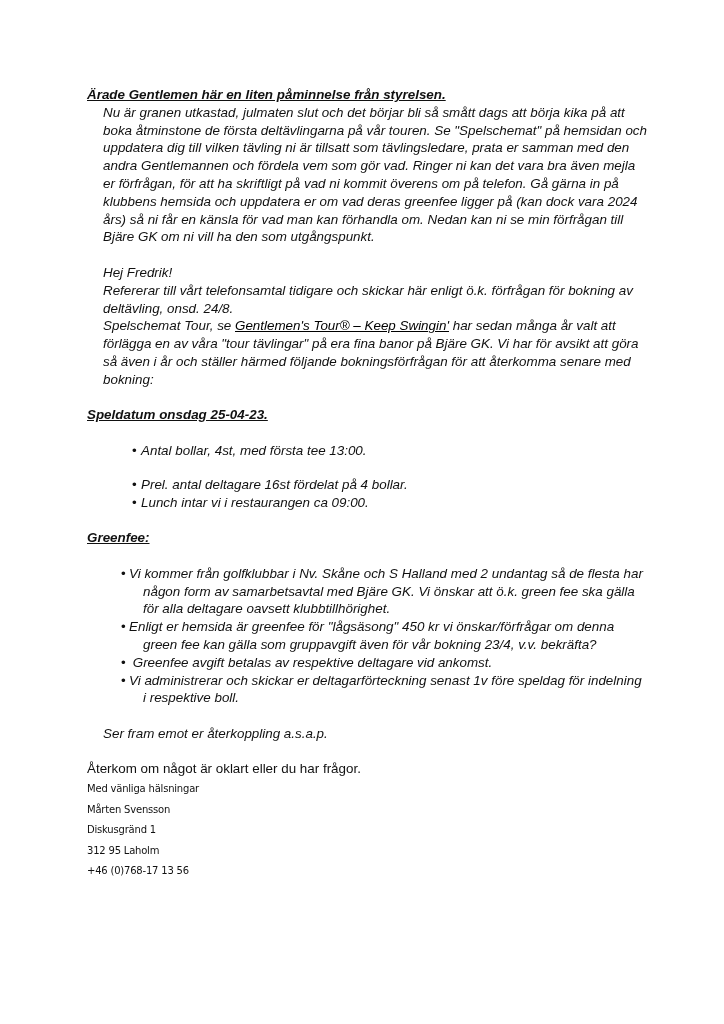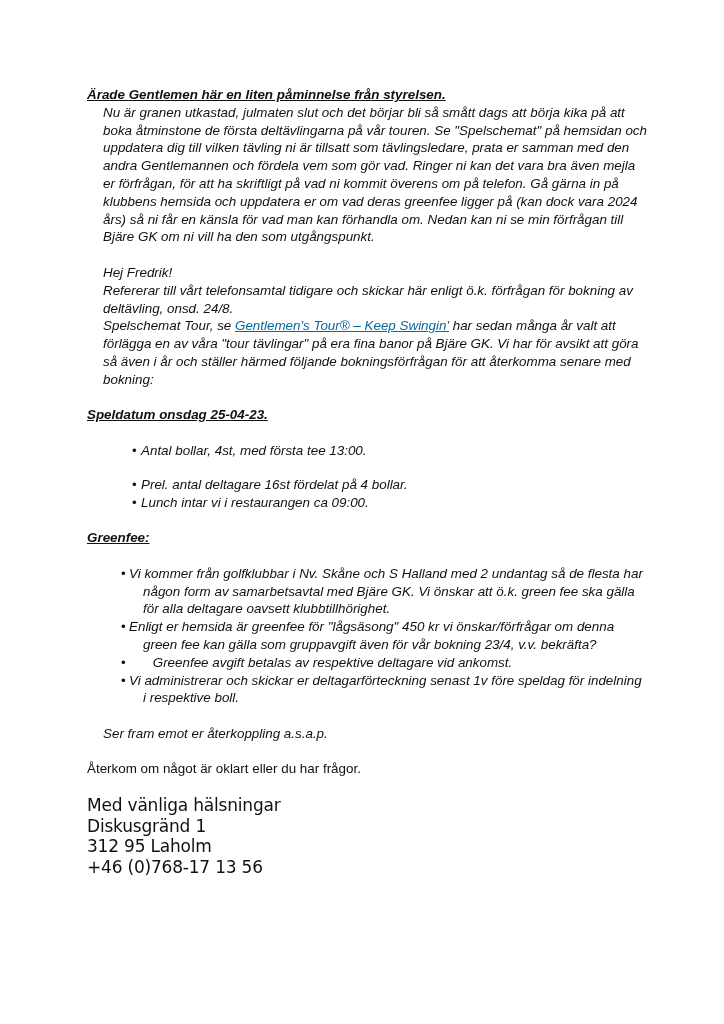--- a/index.html
+++ b/index.html
@@ -25,21 +25,21 @@
     }
     .it { font-style: italic; margin-left: 16px; }
     p { margin: 0; }
     .heading {
       font-weight: bold;
       font-style: italic;
       text-decoration: underline;
     }
     .gap { height: 17.8px; }
     .link {
-      color: #0369a1;
+      color: #000000;
       text-decoration: underline;
     }
     ul.bullets {
       list-style: none;
       margin: 0;
       padding: 0;
     }
     ul.bullets li {
       position: relative;
       padding-left: 56px;
@@ -47,23 +47,23 @@
       margin-left: 0;
     }
     .bul {
       display: inline-block;
       width: 9px;
       font-style: normal;
       text-indent: 0;
     }
     .sig {
       font-family: "DejaVu Sans", sans-serif;
-      font-size: 17px;
+      font-size: 10px;
       line-height: 20.4px;
-      margin-top: 17px;
+      margin-top: 1px;
       letter-spacing: -0.2px;
     }
   </style>
 </head>
 <body>
 
 <div class="page">
 
   <p class="heading">Ärade Gentlemen här en liten påminnelse från styrelsen.</p>
   <p class="it">Nu är granen utkastad, julmaten slut och det börjar bli så smått dags att börja kika på att boka åtminstone de första deltävlingarna på vår touren. Se "Spelschemat" på hemsidan och uppdatera dig till vilken tävling ni är tillsatt som tävlingsledare, prata er samman med den andra Gentlemannen och fördela vem som gör vad. Ringer ni kan det vara bra även mejla er förfrågan, för att ha skriftligt på vad ni kommit överens om på telefon. Gå gärna in på klubbens hemsida och uppdatera er om vad deras greenfee ligger på (kan dock vara 2024 års) så ni får en känsla för vad man kan förhandla om.  Nedan kan ni se min förfrågan till Bjäre GK om ni vill ha den som utgångspunkt.</p>
@@ -86,29 +86,30 @@
   </ul>
 
   <div class="gap"></div>
 
   <p class="heading">Greenfee:</p>
   <div class="gap"></div>
 
   <ul class="bullets it">
     <li style="padding-left:56px;text-indent:-22px;"><span class="bul" style="width:8px;">•</span><span>Vi kommer från golfklubbar i Nv. Skåne och S Halland med 2 undantag så de flesta har någon form av samarbetsavtal med Bjäre GK.  Vi önskar att ö.k. green fee ska gälla för alla deltagare oavsett klubbtillhörighet.</span></li>
     <li style="padding-left:56px;text-indent:-22px;"><span class="bul" style="width:8px;">•</span><span>Enligt er hemsida är greenfee för "lågsäsong" 450 kr vi önskar/förfrågar om denna green fee kan gälla som gruppavgift även för vår bokning 23/4, v.v. bekräfta?</span></li>
-    <li style="padding-left:56px;text-indent:-22px;"><span class="bul" style="width:8px;">•</span><span style="white-space:pre;margin-left:20px;"> Greenfee avgift betalas av respektive deltagare vid ankomst.</span></li>
+    <li style="padding-left:56px;text-indent:-22px;"><span class="bul" style="width:8px;">•</span><span style="white-space:pre;"> Greenfee avgift betalas av respektive deltagare vid ankomst.</span></li>
     <li style="padding-left:56px;text-indent:-22px;"><span class="bul" style="width:8px;">•</span><span>Vi administrerar och skickar er deltagarförteckning senast 1v före speldag för indelning i respektive boll.</span></li>
   </ul>
 
   <div class="gap"></div>
 
   <p class="it">Ser fram emot er återkoppling a.s.a.p.</p>
   <div class="gap"></div>
   <p>Återkom om något är oklart eller du har frågor.</p>
 
   <div class="sig">
     <div>Med vänliga hälsningar</div>
+    <div>Mårten Svensson</div>
     <div>Diskusgränd 1</div>
     <div>312 95 Laholm</div>
     <div>+46 (0)768-17 13 56</div>
   </div>
 </div>
 
 </body></html>

